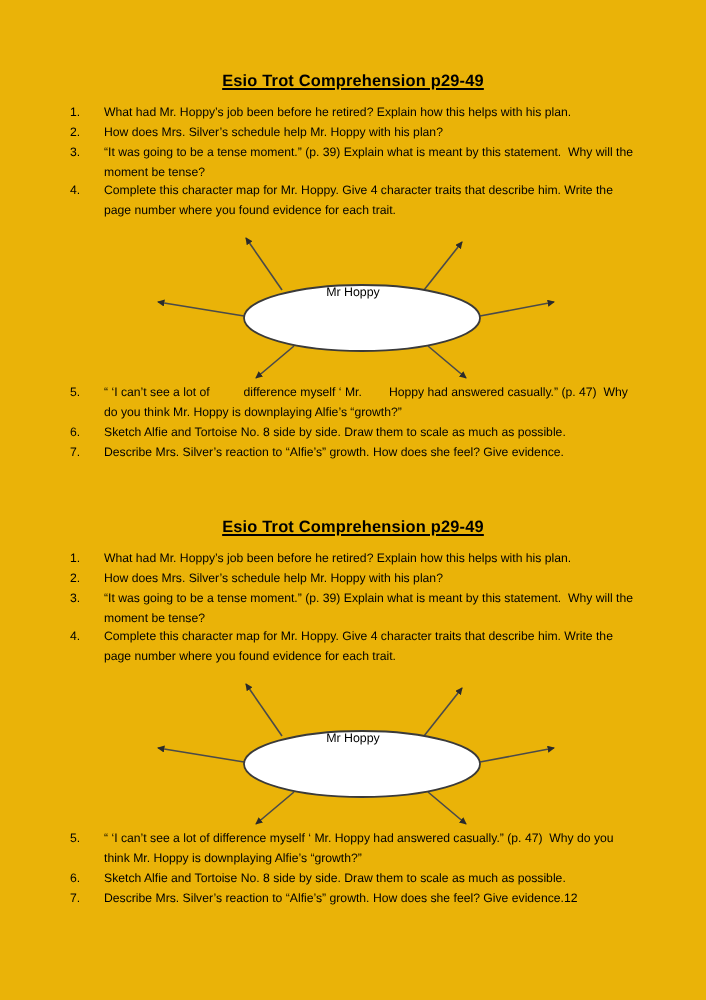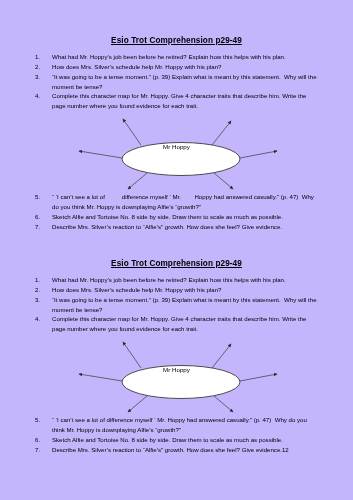--- a/index.html
+++ b/index.html
@@ -12,21 +12,21 @@
     height: 500px;
     overflow: hidden;
     font-family: "Liberation Sans", sans-serif;
     color: #000000;
     -webkit-font-smoothing: antialiased;
   }
   .page {
     width: 353px;
     height: 500px;
     position: relative;
-    background: #c4b5fd;
+    background: #eab308;
     box-sizing: border-box;
   }
   .worksheet {
     position: absolute;
     left: 0;
     width: 353px;
   }
   .worksheet-top { top: 36px; }
   .worksheet-bottom { top: 259px; }
 

